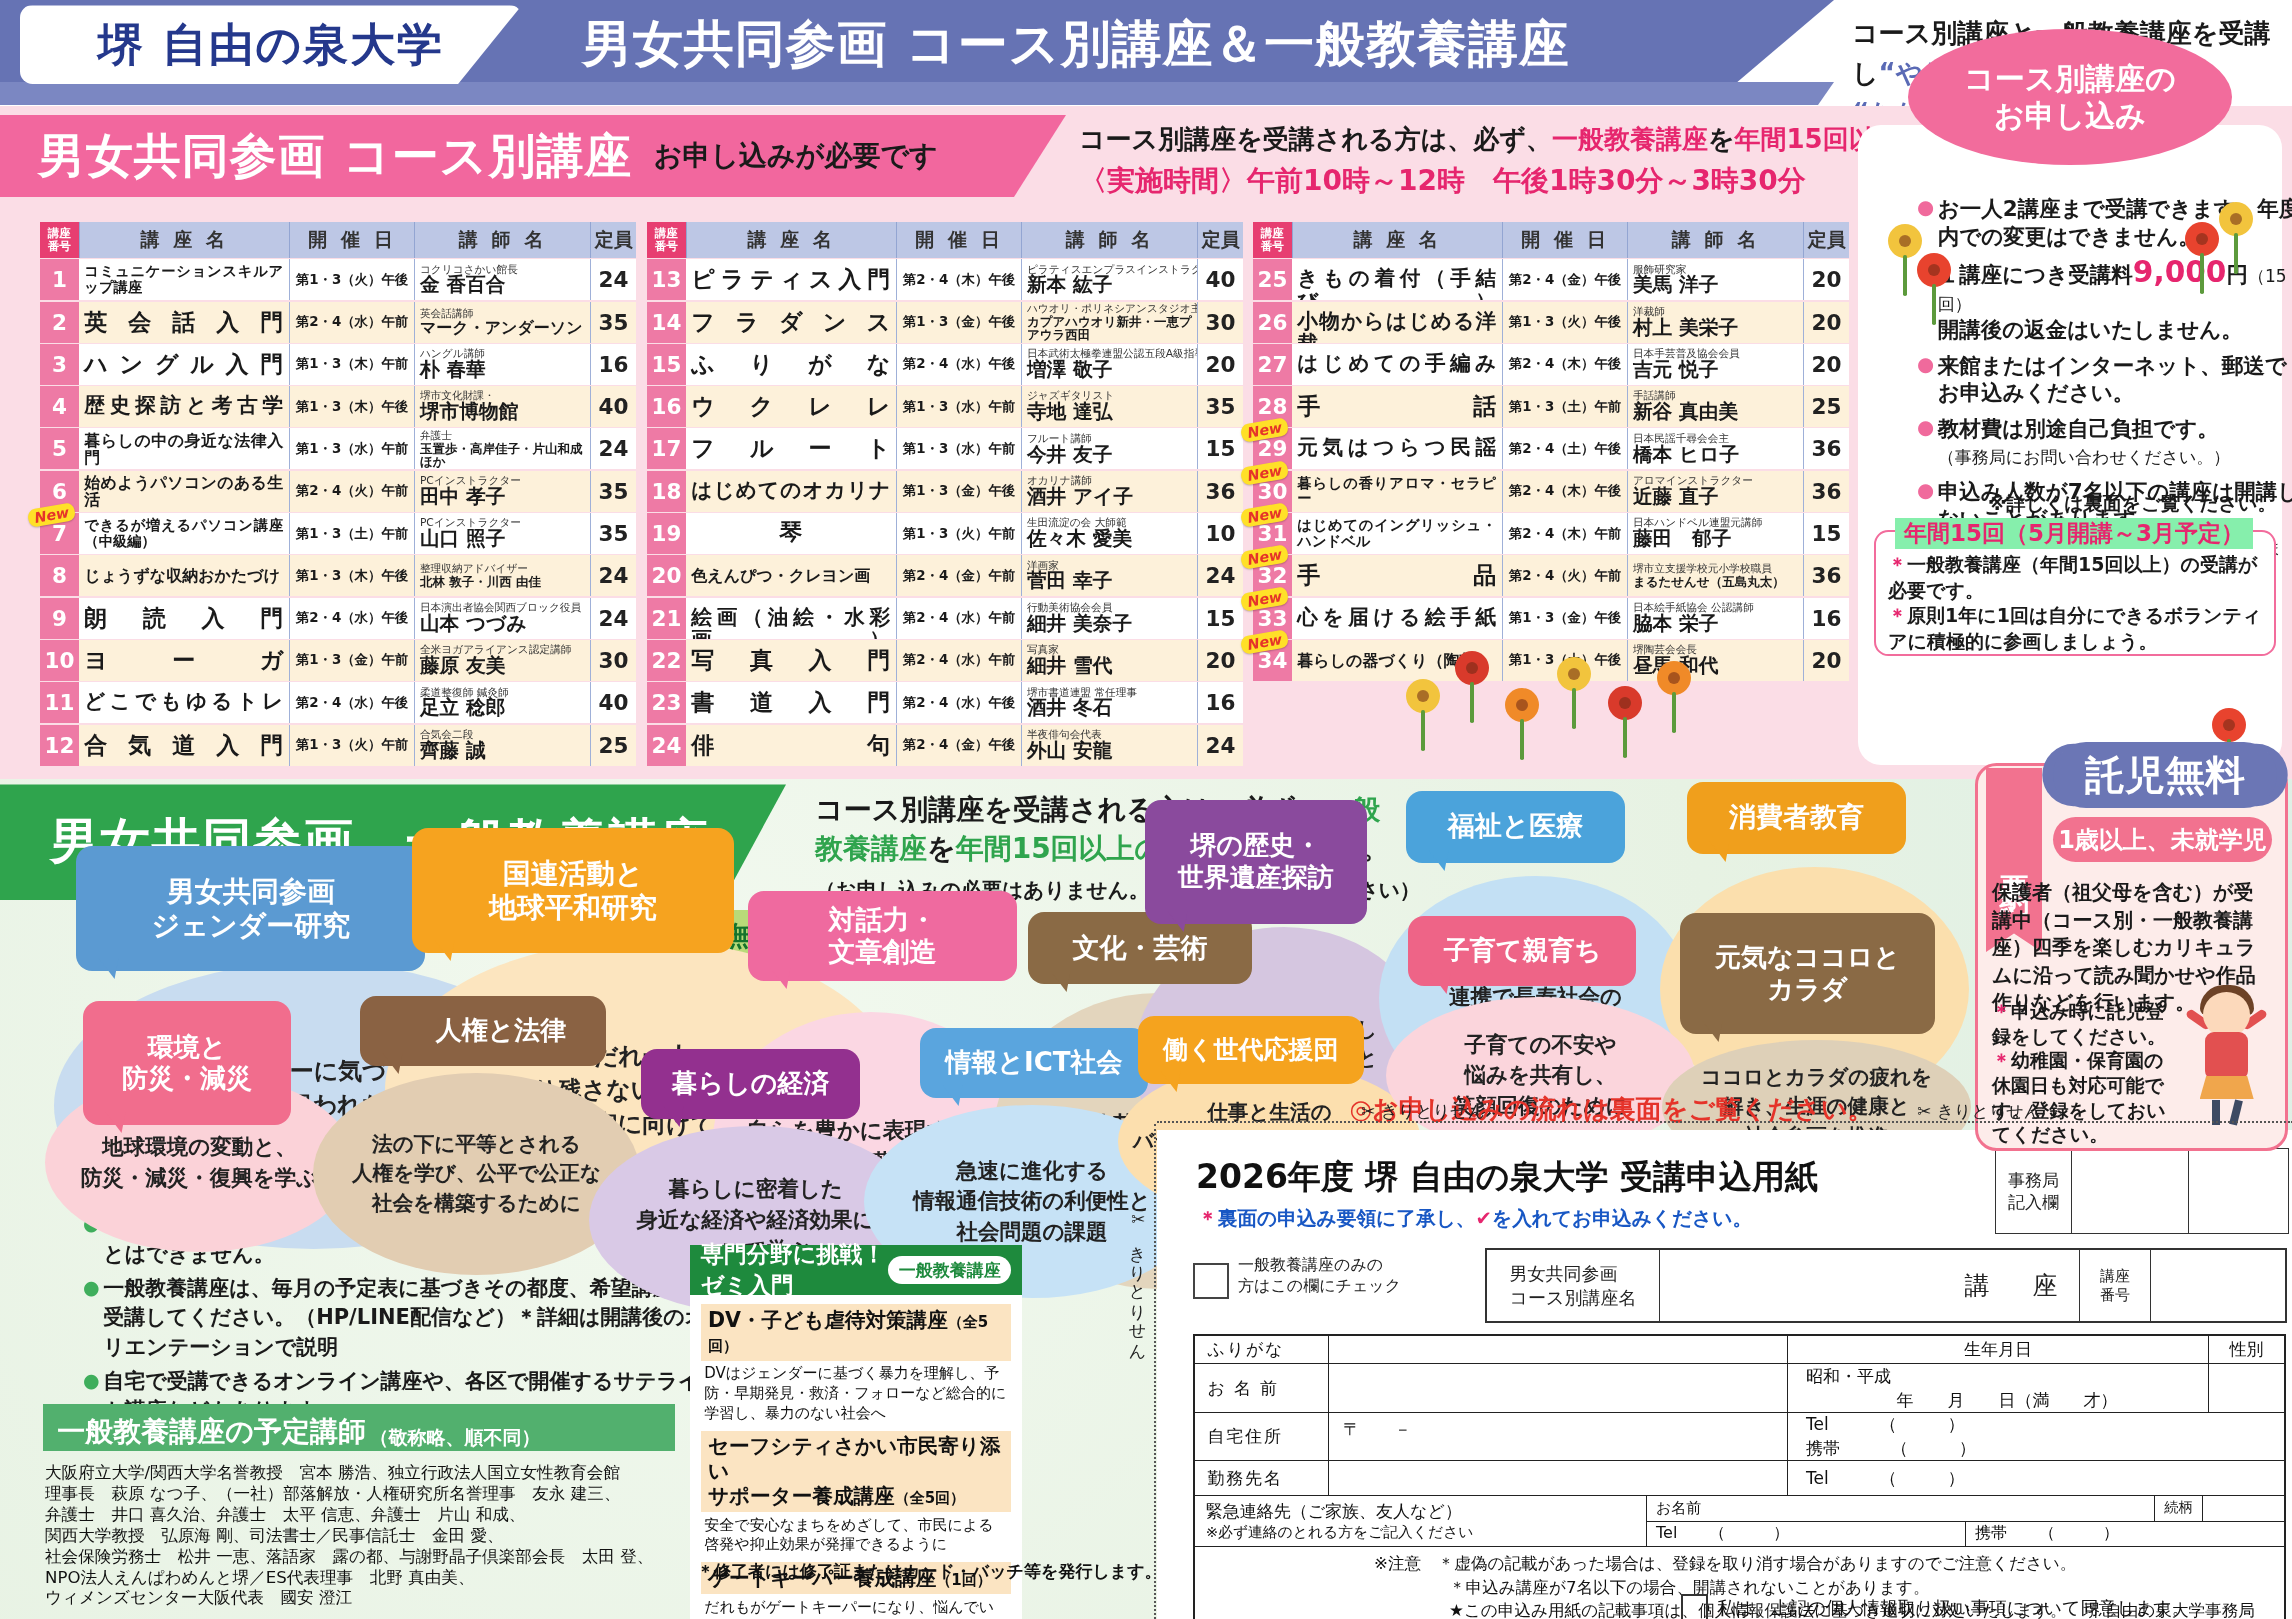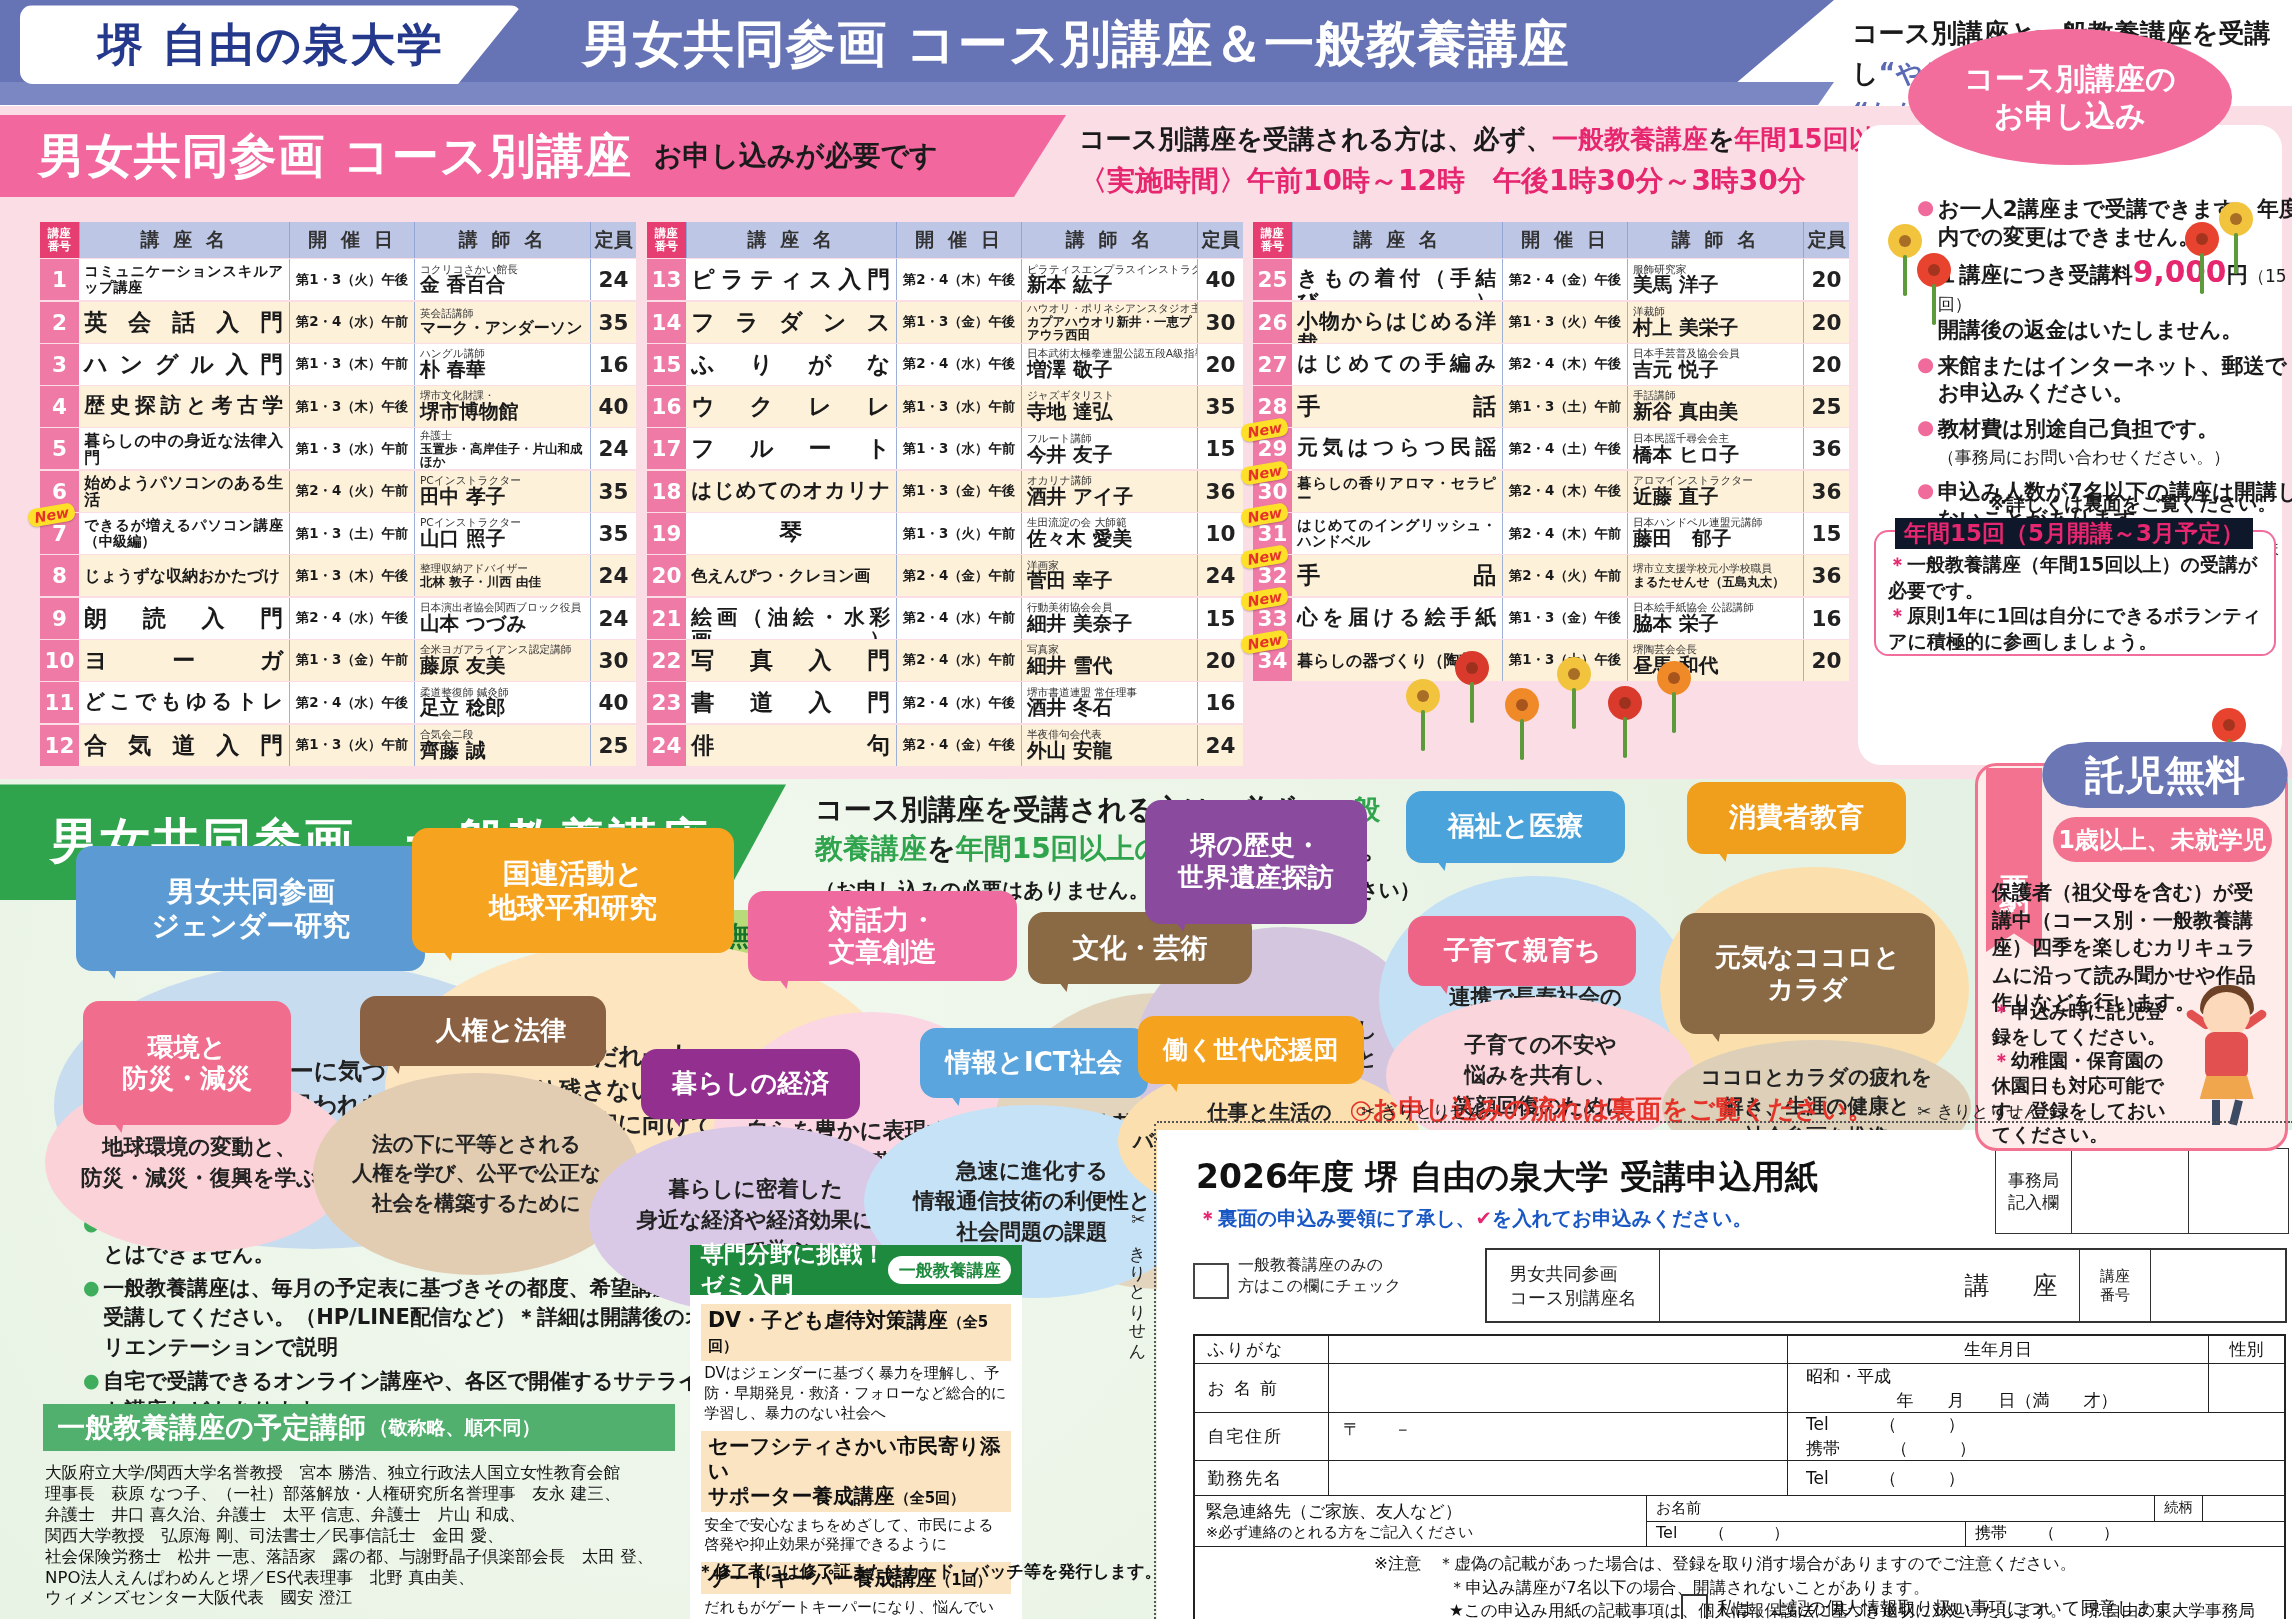--- a/index.html
+++ b/index.html
@@ -65,21 +65,21 @@
               display:flex;align-items:center;justify-content:center;text-align:center;
               color:#fff;font-size:30px;font-weight:bold;line-height:1.25;z-index:3}
   .apply-list{left:1877px;top:181px;width:390px}
   .apply-list li{list-style:none;display:flex;font-size:21.5px;font-weight:bold;color:#1a1a1a;
                  line-height:1.28;margin-bottom:8px}
   .apply-list li:before{content:"●";color:#f06a9c;margin-right:3.6px;font-size:19.7px}
   .apply-list .sub{font-size:17px;font-weight:normal}
   .price{color:#e6266e;font-size:29.6px;line-height:1}
   .see-back{left:1988px;top:491px;font-size:19px;font-weight:bold;color:#1a1a1a}
   .year-box{left:1874px;top:530px;width:398px;height:122px;border:2.7px solid #f26c9c;border-radius:14.3px;background:#fff}
-  .year-box-title{left:1895px;top:518px;background:#0f172a;padding:0 9px;font-size:23px;font-weight:bold;color:#e6266e}
+  .year-box-title{left:1895px;top:518px;background:#86efac;padding:0 9px;font-size:23px;font-weight:bold;color:#e6266e}
   .year-box-body{left:1888px;top:552px;width:376px;font-size:19px;font-weight:bold;line-height:1.35;color:#1a1a1a}
   .year-box-body .ast{color:#e6266e}
   
   .poppy{position:absolute;width:34px;height:34px;border-radius:50%;background:var(--pc);z-index:4}
   .poppy:before{content:"";position:absolute;inset:10.7px;border-radius:50%;background:rgba(110,40,20,.55)}
   .poppy:after{content:"";position:absolute;left:15px;top:31px;width:3.6px;height:41px;background:#5c9a3c;border-radius:1.8px}
   
   .green-sec{left:0;top:779px;width:2293px;height:840px;
              background:radial-gradient(circle at 30% 30%,#f2f9ef 0%,#e7f2e3 60%,#def0e6 100%)}
   .green-band{left:0;top:5.4px;width:786px;height:116px;background:#2fa44d;
@@ -96,21 +96,21 @@
   .lbl{position:absolute;border-radius:16px;color:#fff;font-weight:bold;display:flex;align-items:center;
        justify-content:center;text-align:center;background:var(--c);z-index:3;line-height:1.2;white-space:pre-line}
   .lbl:after{content:"";position:absolute;left:27px;bottom:-18px;border:10.7px solid transparent;
              border-top:21.5px solid var(--c);transform:skewX(16deg)}
   .cir{position:absolute;border-radius:50%;display:flex;align-items:center;justify-content:center;
        text-align:center;color:#222;font-weight:600;z-index:2;white-space:pre-line;line-height:1.42}
   
   .g-notes{left:43px;top:417px;width:632px}
   .g-notes li{list-style:none;display:flex;font-size:21px;font-weight:bold;color:#1a1a1a;line-height:1.42;margin-bottom:3.6px}
   .g-notes li:before{content:"●";color:#3fae5c;margin-right:3.6px;font-size:19px}
-  .lect-hdr{left:43px;top:625px;width:632px;height:47px;background:#52b06e;display:flex;align-items:center}
+  .lect-hdr{left:43px;top:625px;width:632px;height:47px;background:#52b06e;display:flex;align-items:flex-end}
   .lect-hdr .a{color:#fff;font-size:28px;font-weight:bold;margin-left:14.3px}
   .lect-hdr .b{color:#fff;font-size:19px;font-weight:bold;margin-left:3.6px}
   .lect-body{left:45px;top:684px;width:627px;font-size:16.6px;line-height:1.26;color:#111;font-weight:500}
   .flow-note{left:1343px;top:313px;width:537px;text-align:center;font-size:26px;font-weight:bold;color:#e5332a;z-index:4}
   
   .zemi{left:690px;top:466px;width:332px;z-index:3}
   .zemi-hdr{height:50px;background:#1e8a3d;display:flex;align-items:center;padding:0 10.7px}
   .zemi-hdr .t{color:#fff;font-size:23px;font-weight:bold;flex:1}
   .zemi-hdr .badge{background:#fff;color:#1e8a3d;font-size:17px;font-weight:bold;border-radius:16px;padding:2.7px 10.7px}
   .zemi-body{background:#fff;padding:9px 10.7px 10.7px 10.7px}

